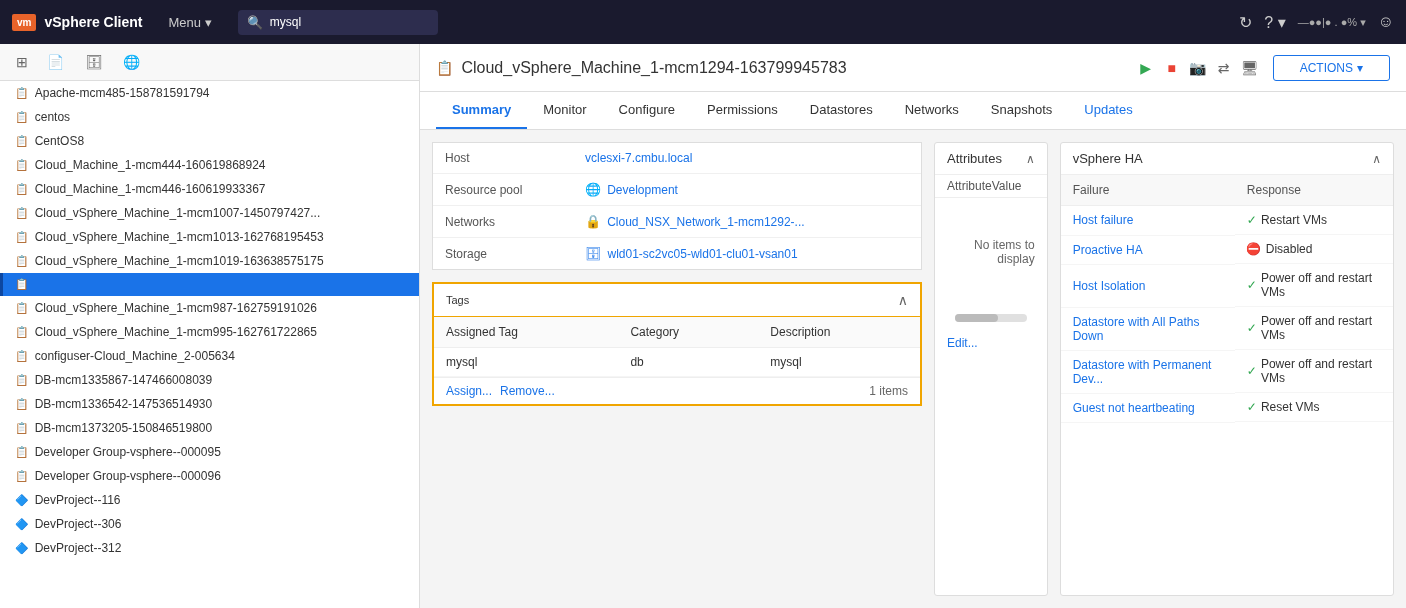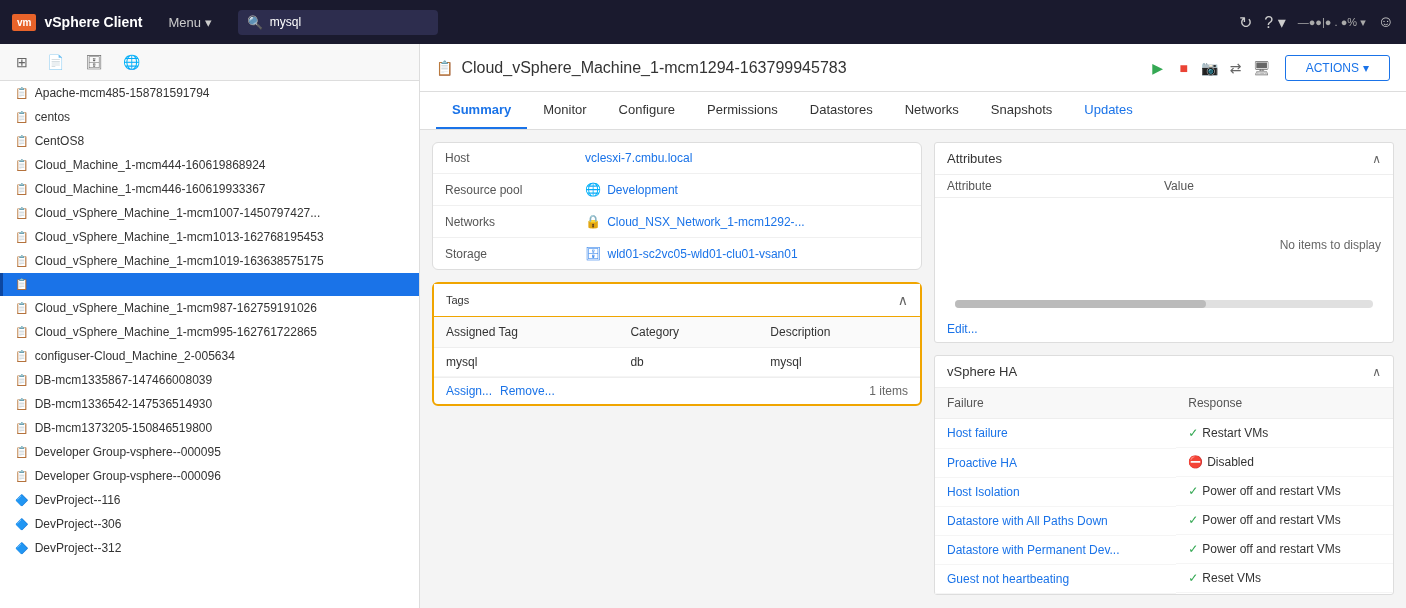--- a/index.html
+++ b/index.html
@@ -32,40 +32,40 @@
     .sidebar-item .vm-icon { font-size: 11px; color: #e67e22; flex-shrink: 0; }
     .sidebar-item.active .vm-icon { color: #fff; }
     .sidebar-item .item-text { overflow: hidden; text-overflow: ellipsis; white-space: nowrap; max-width: 330px; }
 
     
     .content { flex: 1; display: flex; flex-direction: column; overflow: hidden; background: #f4f4f4; }
 
     
     .content-header { display: flex; align-items: center; background: #fff; padding: 0 16px; height: 48px; border-bottom: 1px solid #ddd; gap: 12px; }
     .content-title { font-size: 16px; font-weight: 400; color: #333; display: flex; align-items: center; gap: 8px; flex: 1; }
-    .action-btn { display: flex; align-items: flex-end; gap: 4px; padding: 5px 20px; border: 1px solid #1a73e8; color: #1a73e8; border-radius: 3px; cursor: pointer; font-size: 12px; background: #fff; }
+    .action-btn { display: flex; align-items: flex-end; gap: 4px; padding: 5px 26px; border: 1px solid #1a73e8; color: #1a73e8; border-radius: 3px; cursor: pointer; font-size: 12px; background: #fff; }
     .power-icons { display: flex; align-items: center; gap: 4px; }
     .power-icon { width: 22px; height: 22px; display: flex; align-items: center; justify-content: center; border-radius: 3px; cursor: pointer; font-size: 14px; }
     .power-icon.green { color: #34a853; }
     .power-icon.red { color: #ea4335; }
     .power-icon.gray { color: #666; }
 
     
     .content-tabs { display: flex; background: #fff; border-bottom: 1px solid #ddd; padding: 0 16px; }
     .content-tab { padding: 10px 16px; cursor: pointer; font-size: 13px; color: #333; border-bottom: 2px solid transparent; }
     .content-tab.active { color: #1a73e8; border-bottom: 2px solid #1a73e8; font-weight: 700; }
 
     
     .content-body { flex: 1; overflow-y: auto; display: flex; gap: 12px; padding: 12px; }
 
     
     .left-col { flex: 1; display: flex; flex-direction: column; gap: 12px; }
 
     
-    .card { background: #fff; border: 1px solid #ddd; border-radius: 6px; }
+    .card { background: #fff; border: 1px solid #ddd; border-radius: 0; }
     .card-collapse { cursor: pointer; color: #666; font-size: 14px; }
 
     
     .props-table { width: 100%; }
     .props-row { display: flex; align-items: center; border-bottom: 1px solid #f0f0f0; }
     .props-row:last-child { border-bottom: none; }
     .props-label { width: 140px; padding: 8px 12px; color: #555; font-size: 12px; flex-shrink: 0; }
     .props-value { flex: 1; padding: 8px 12px; color: #1a73e8; font-size: 12px; display: flex; align-items: center; gap: 6px; }
 
     
@@ -74,21 +74,21 @@
     .tags-header-title { font-size: 11px; font-weight: 500; color: #333; }
     .tags-table { width: 100%; border-collapse: collapse; }
     .tags-table th { padding: 8px 12px; text-align: left; font-size: 12px; color: #333; font-weight: 500; border-bottom: 1px solid #eee; background: #fafafa; }
     .tags-table td { padding: 7px 12px; font-size: 12px; color: #333; border-bottom: 1px solid #f5f5f5; }
     .tags-footer { display: flex; align-items: center; justify-content: space-between; padding: 6px 12px; border-top: 1px solid #eee; }
     .tags-footer-left { display: flex; gap: 8px; }
     .tags-footer a { color: #1a73e8; cursor: pointer; font-size: 12px; text-decoration: none; }
     .tags-count { font-size: 12px; color: #666; }
 
     
-    .right-col { width: 460px; min-width: 460px; display: flex; flex-direction: column; gap: 12px; }
+    .right-col { width: 460px; min-width: 460px; display: flex; gap: 12px; }
 
     
     .attr-card { background: #fff; border: 1px solid #ddd; border-radius: 3px; }
     .attr-header { display: flex; align-items: center; justify-content: space-between; padding: 8px 12px; border-bottom: 1px solid #eee; }
     .attr-cols { display: flex; padding: 4px 12px; border-bottom: 1px solid #eee; font-size: 12px; color: #555; font-weight: 500; }
     .attr-col1 { flex: 1; }
     .attr-col2 { flex: 1; }
     .attr-empty { padding: 40px 12px; text-align: right; color: #666; font-size: 12px; }
     .attr-scrollbar { height: 8px; background: #e0e0e0; margin: 4px 12px; border-radius: 4px; }
     .attr-scrollbar-inner { width: 60%; height: 100%; background: #bbb; border-radius: 4px; }

